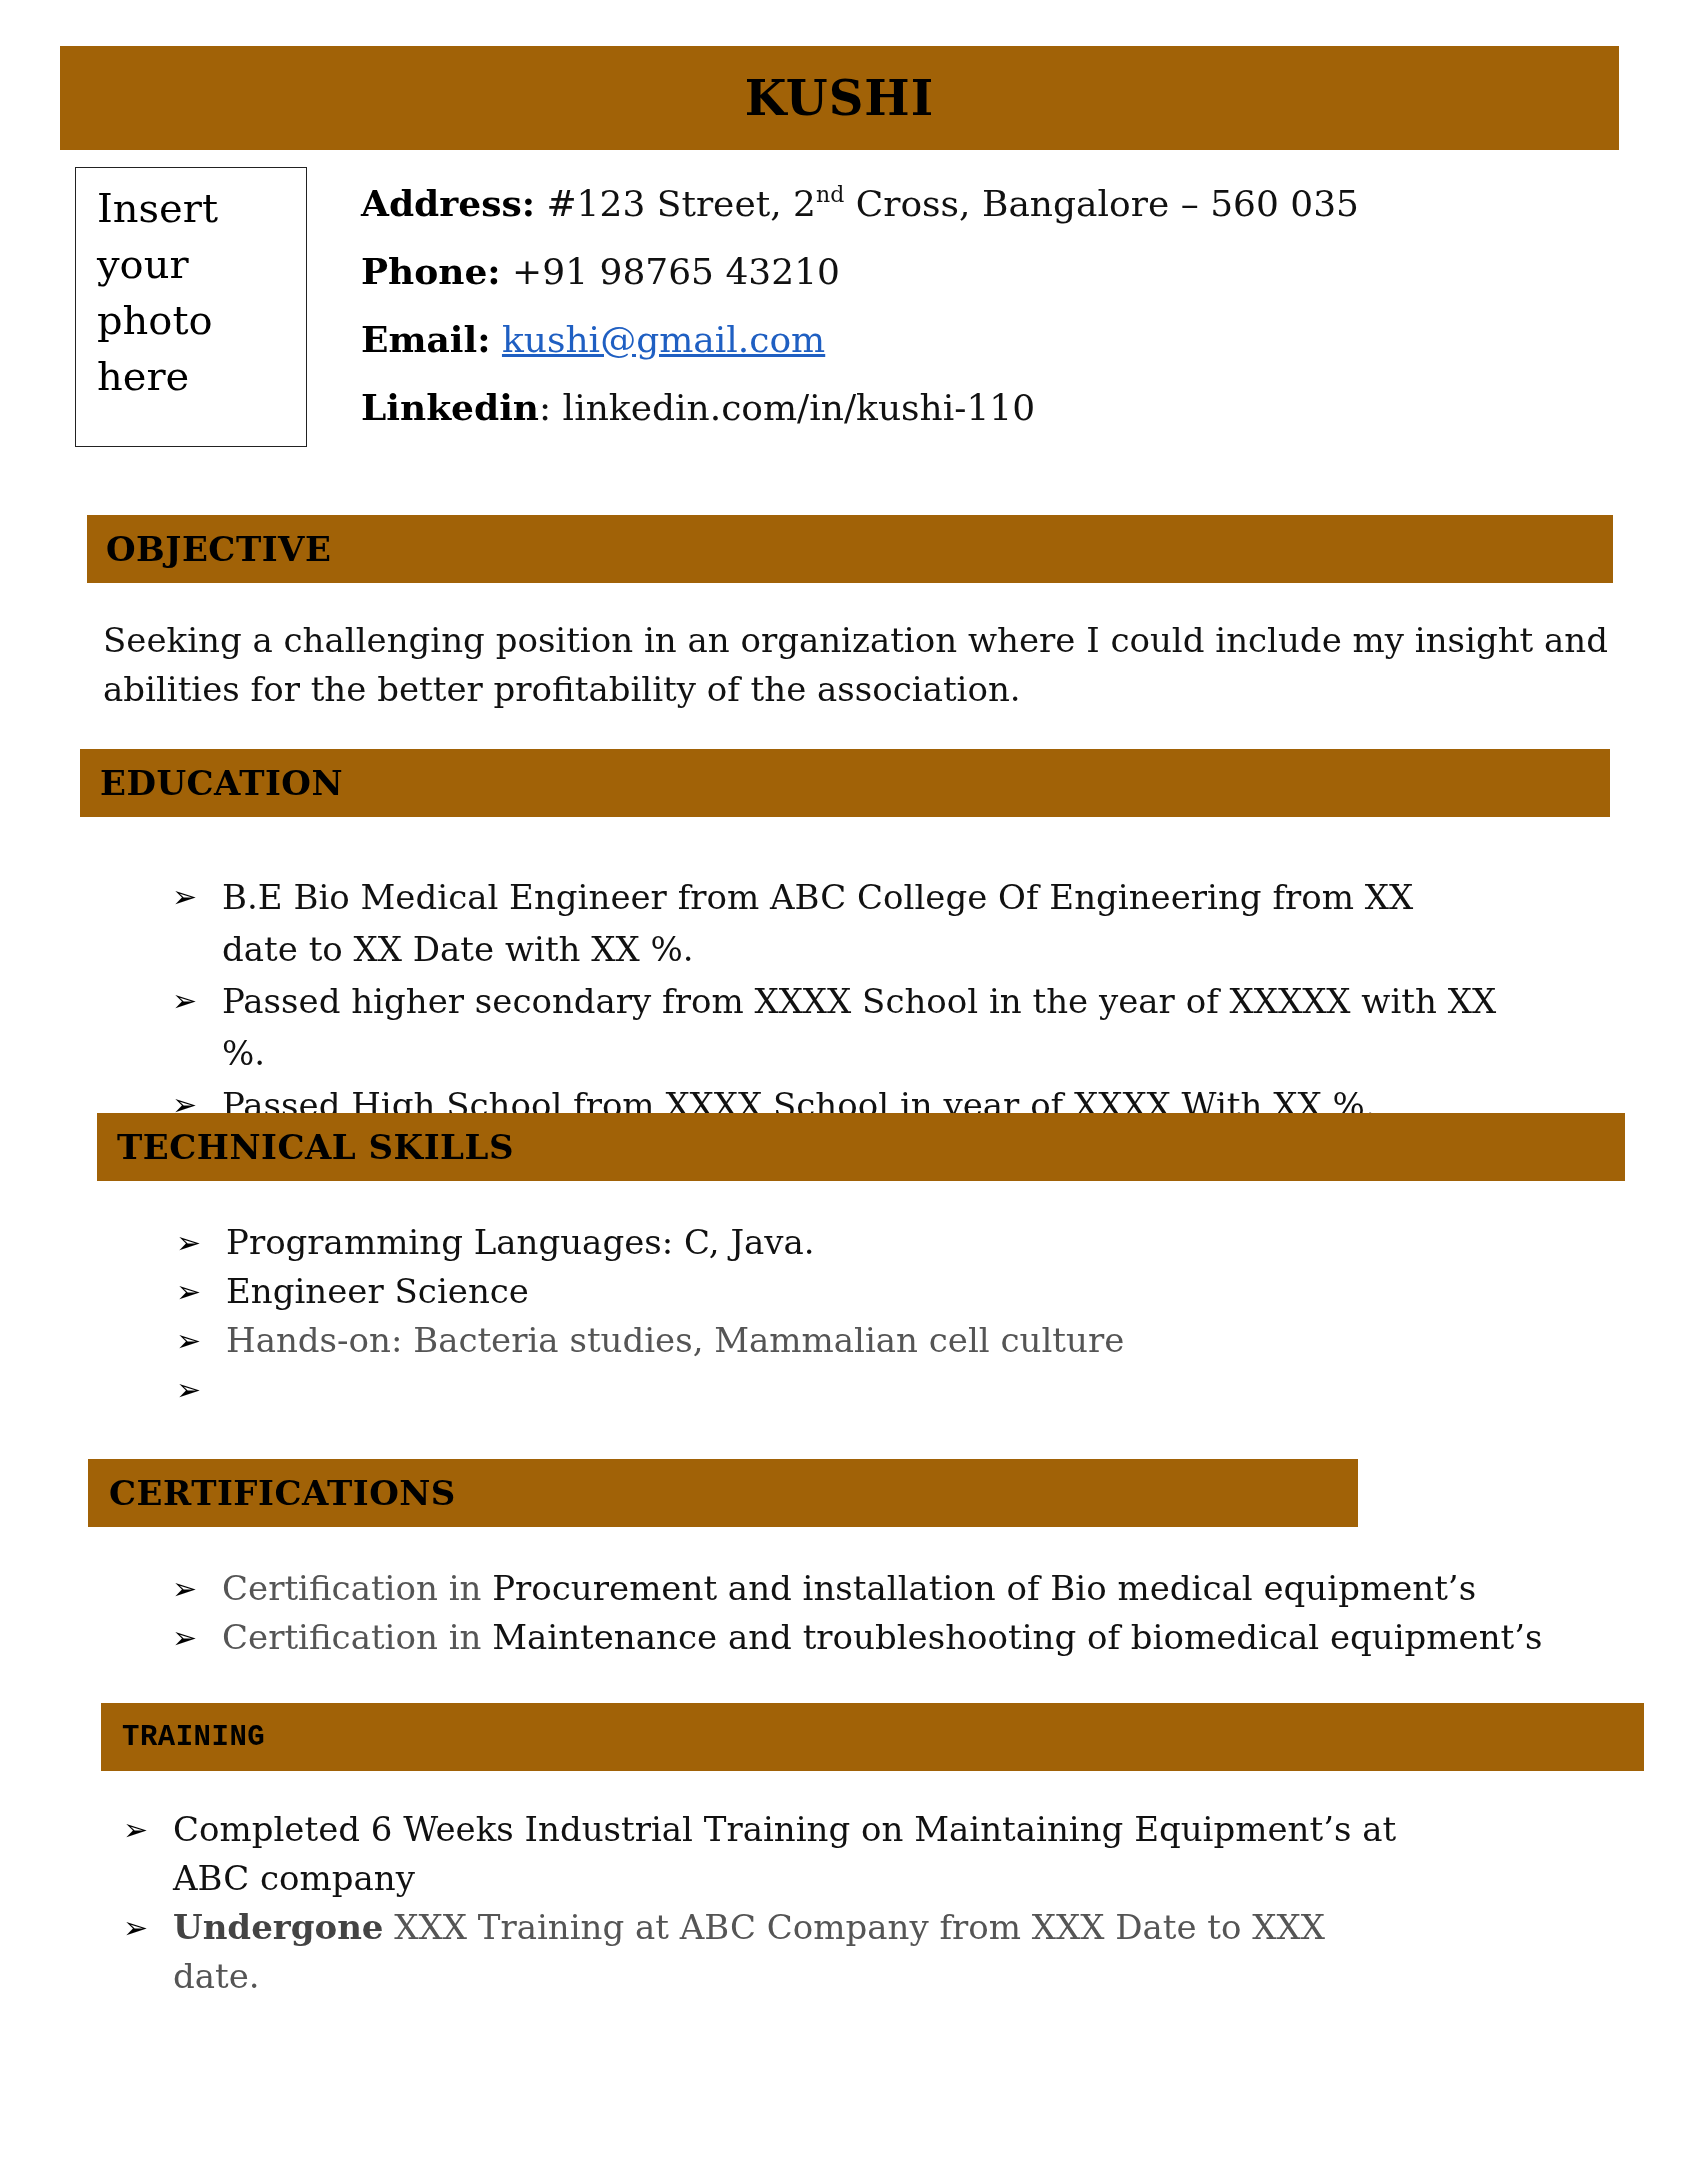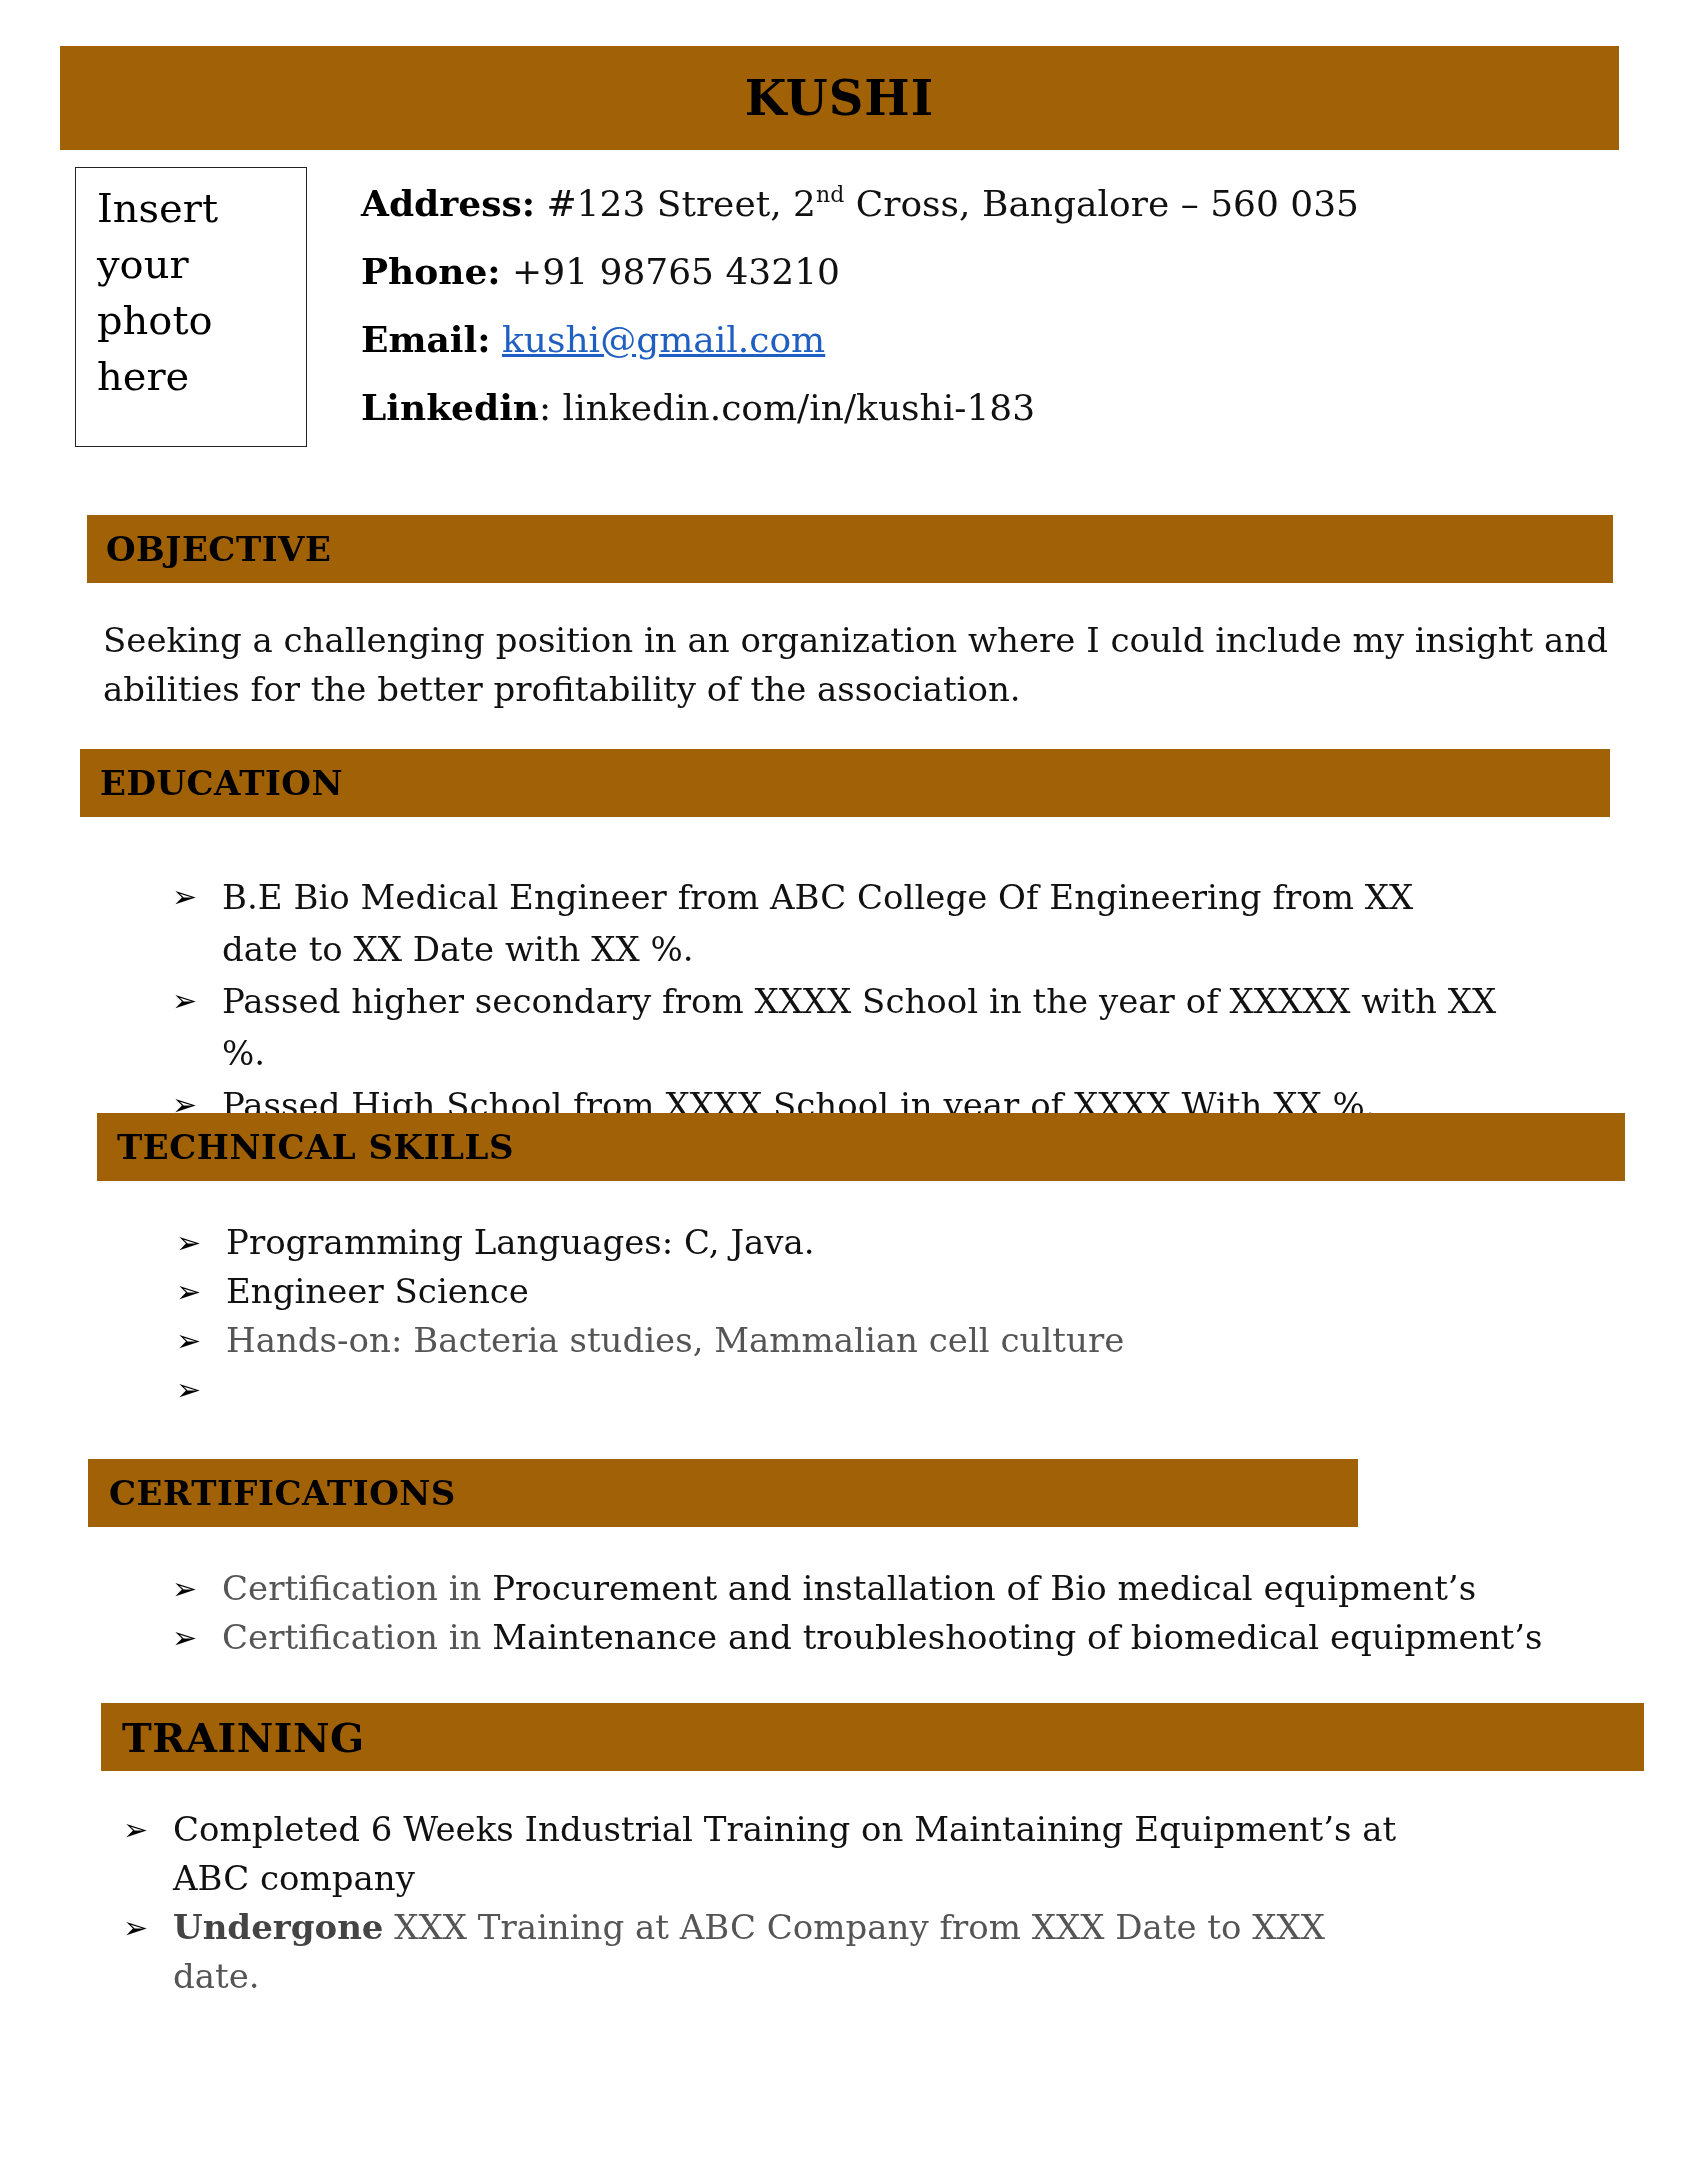--- a/index.html
+++ b/index.html
@@ -59,21 +59,21 @@
   </div>
   <div class="row">
     <span class="lbl">Phone:</span>
     <span>+91 98765 43210</span>
   </div>
   <div class="row">
     <span class="lbl">Email:</span>
     <a>kushi@gmail.com</a>
   </div>
   <div class="row">
-    <span class="lbl">Linkedin</span><span>:</span><span> linkedin.com/in/kushi-183</span>
+    <span class="lbl">Linkedin</span><span>:</span><span> linkedin.com/in/kushi-110</span>
   </div>
 </div>
 
 <div class="bar" style="left:87px; top:515px; width:1526px; height:68px; padding-left:19px;">
   <span class="bar-title">OBJECTIVE</span>
 </div>
 <div class="para" style="left:103px; top:616px;">
   <div>Seeking a challenging position in an organization where I could include my insight and</div>
   <div>abilities for the better profitability of the association.</div>
 </div>
@@ -99,19 +99,19 @@
 
 <div class="bar" style="left:88px; top:1459px; width:1270px; height:68px; padding-left:21px;">
   <span class="bar-title">CERTIFICATIONS</span>
 </div>
 <ul class="arrows" style="left:172px; top:1564px; width:1436px; line-height:49px;">
   <li><span class="arrow">➢</span><span class="gray">Certification in </span><span>Procurement and installation of Bio medical equipment’s</span></li>
   <li><span class="arrow">➢</span><span class="gray">Certification in </span><span>Maintenance and troubleshooting of biomedical equipment’s</span></li>
 </ul>
 
 <div class="bar" style="left:101px; top:1703px; width:1543px; height:68px; padding-left:21px;">
-  <span class="bar-title" style="font-size:40px;">TRAINING</span>
+  <span class="bar-title" style="font-size:29px;font-family:Liberation Mono, monospace;">TRAINING</span>
 </div>
 <ul class="arrows" style="left:123px; top:1805px; width:1287px; line-height:49px;">
   <li><span class="arrow">➢</span><span class="boldgray"></span><span>Completed 6 Weeks Industrial Training on Maintaining Equipment’s at ABC company</span></li>
   <li class="gray"><span class="arrow">➢</span><span class="boldgray">Undergone</span><span> XXX Training at ABC Company from XXX Date to XXX date.</span></li>
 </ul>
 
 
 </body></html>

